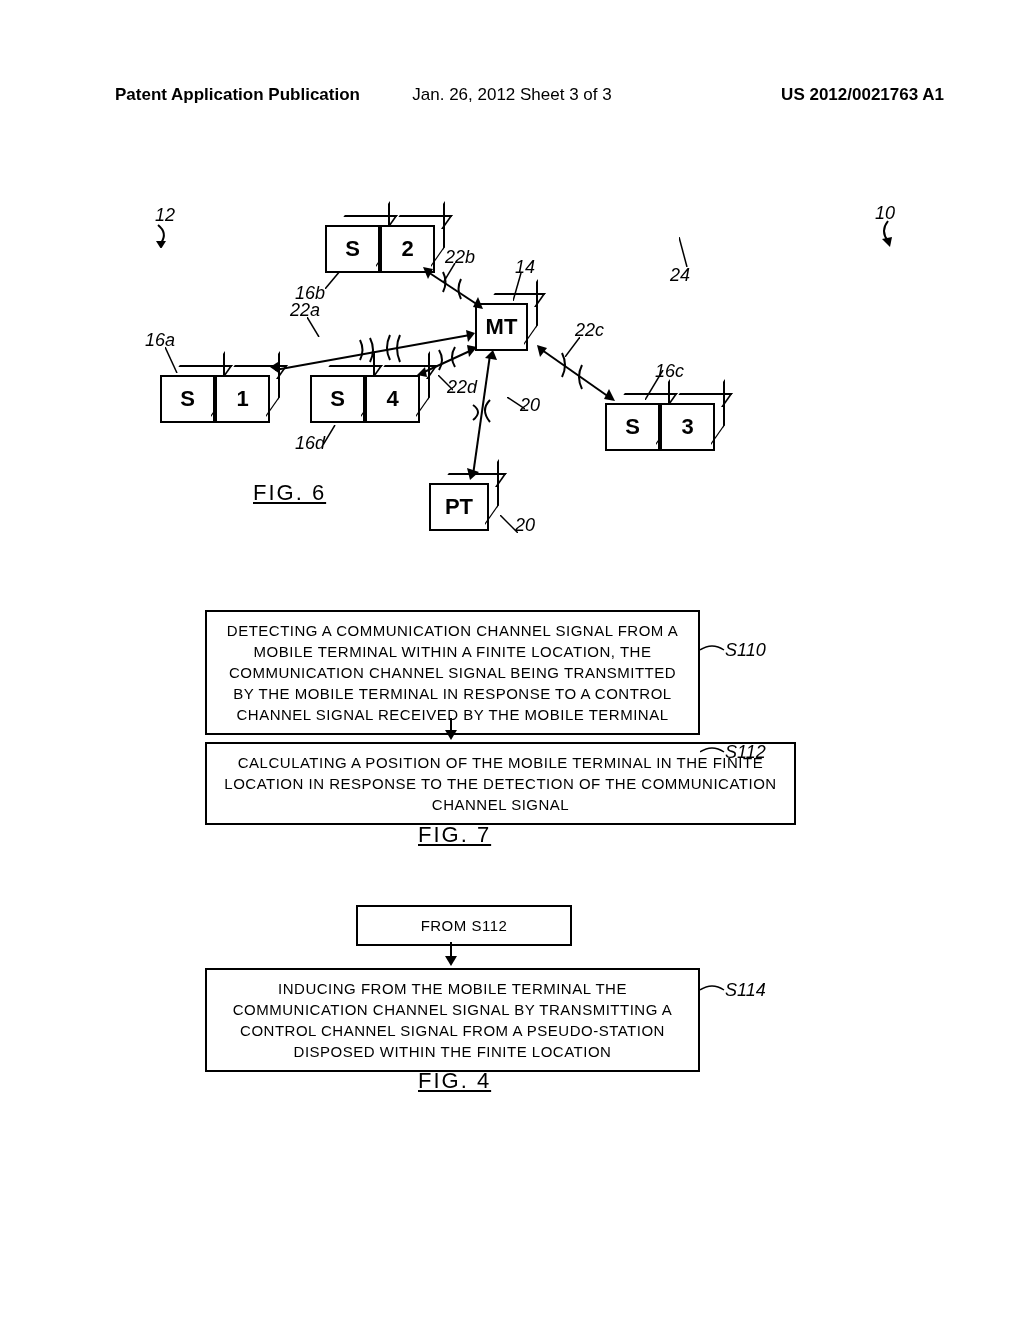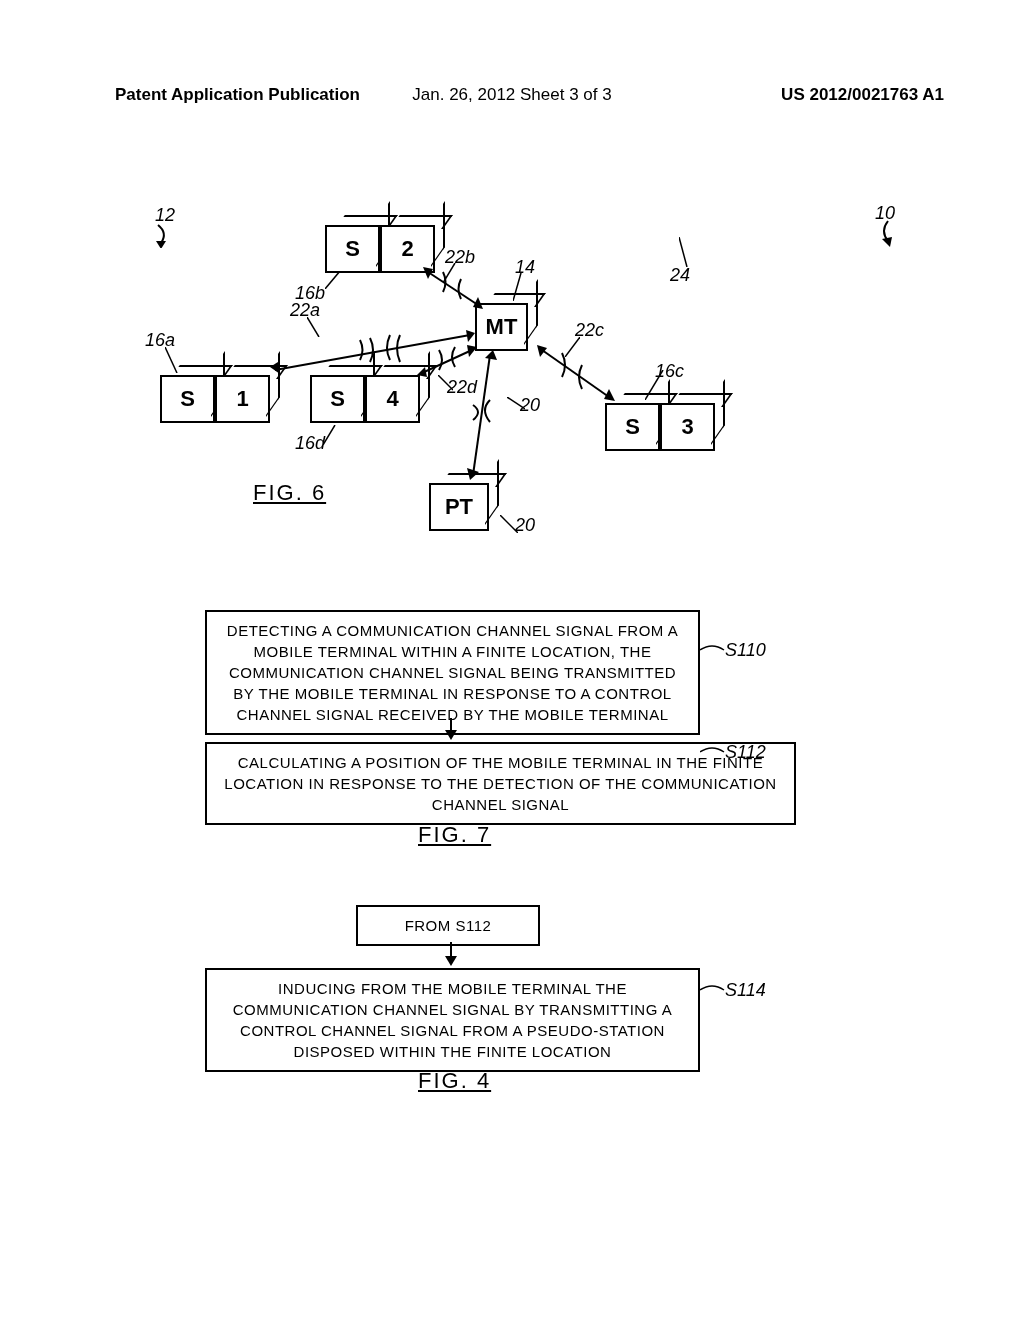--- a/index.html
+++ b/index.html
@@ -288,21 +288,21 @@
 <div class="flowbox" style="top:742px;left:205px;width:591px">CALCULATING A POSITION OF THE MOBILE TERMINAL IN THE FINITE LOCATION IN RESPONSE TO THE DETECTION OF THE COMMUNICATION CHANNEL SIGNAL</div>
 <div class="label" style="top:742px;left:725px">S112</div>
 <svg style="position:absolute;top:744px;left:700px" width="28" height="15">
     <path d="M0,8 Q12,0 24,8" stroke="black" stroke-width="1.5" fill="none"></path>
   </svg>
 
 <div class="fig-label" style="top:822px;left:410px">
   <span class="underline">FIG.  7</span>
 </div>
 
-<div class="flowbox" style="top:905px;left:356px;width:184px">FROM S112</div>
+<div class="flowbox" style="top:905px;left:356px;width:216px">FROM S112</div>
 
 <div class="arrow-down" style="top:942px;left:450px;height:22px"></div>
 
 <div class="flowbox" style="top:968px;left:205px;width:495px">INDUCING FROM THE MOBILE TERMINAL THE COMMUNICATION CHANNEL SIGNAL BY TRANSMITTING A CONTROL CHANNEL SIGNAL FROM A PSEUDO-STATION DISPOSED WITHIN THE FINITE LOCATION</div>
 <div class="label" style="top:980px;left:725px">S114</div>
 <svg style="position:absolute;top:982px;left:700px" width="28" height="15">
     <path d="M0,8 Q12,0 24,8" stroke="black" stroke-width="1.5" fill="none"></path>
   </svg>
 
 <div class="fig-label" style="top:1068px;left:410px">

